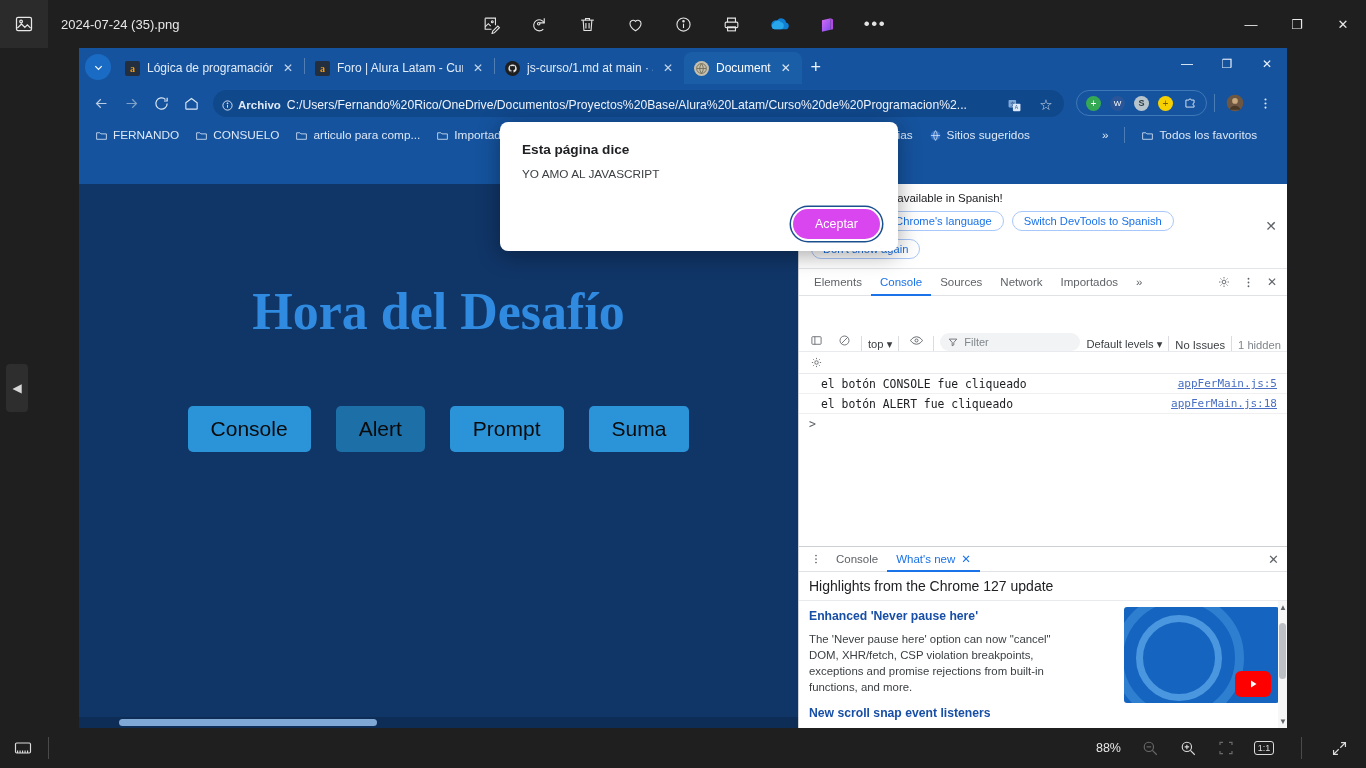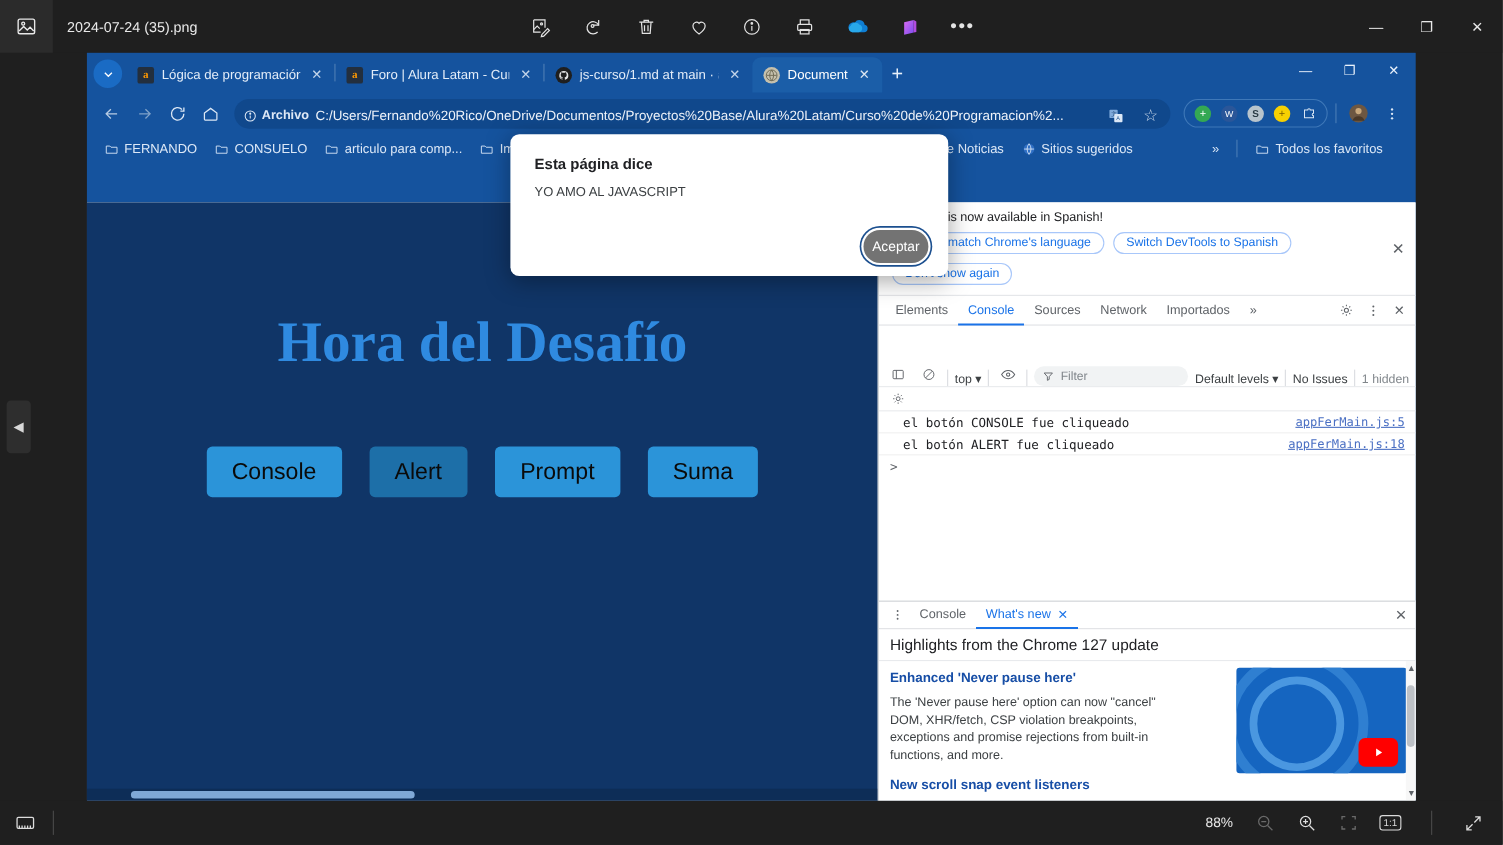--- a/index.html
+++ b/index.html
@@ -247,31 +247,31 @@
     justify-content:center; }
   .wn-scroll { position:absolute; right:0; top:0; width:9px; height:100%;
     background:#f7f7f7; }
   .wn-thumb { position:absolute; right:1px; top:22px; width:7px; height:56px;
     background:#bdc1c6; border-radius:4px;}
   .wn-arrow { position:absolute; right:1px; font-size:8px; color:#5f6368;
     width:7px; text-align:center;}
 
   
   .jsdialog {
-    position: absolute; left: 464px; top: 122px; width: 398px; height: 129px;
+    position: absolute; left: 500px; top: 122px; width: 398px; height: 129px;
     background: #ffffff; border-radius: 8px;
     box-shadow: 0 4px 22px rgba(0,0,0,.35); z-index: 50;
   }
   .jsd-title { font-size: 13.6px; font-weight: bold; color:#202124;
     padding: 20px 22px 0 22px; }
   .jsd-msg { font-size: 11.8px; color:#3c4043; padding: 10px 22px 0 22px; }
   .jsd-accept {
     position:absolute; right:18px; bottom:12px;
-    background:#737373; color:#fff; border:none; border-radius:16px;
-    padding:8px 8px; font-size:12.5px;
+    background:#d946ef; color:#fff; border:none; border-radius:16px;
+    padding:8px 22px; font-size:12.5px;
     box-shadow: 0 0 0 2px #fff, 0 0 0 3.5px #1b4f8f;
     font-family:"Liberation Sans", sans-serif;
   }
 
   svg { display:block; }
 </style>
 </head>
 <body>
 
 <div id="root">

